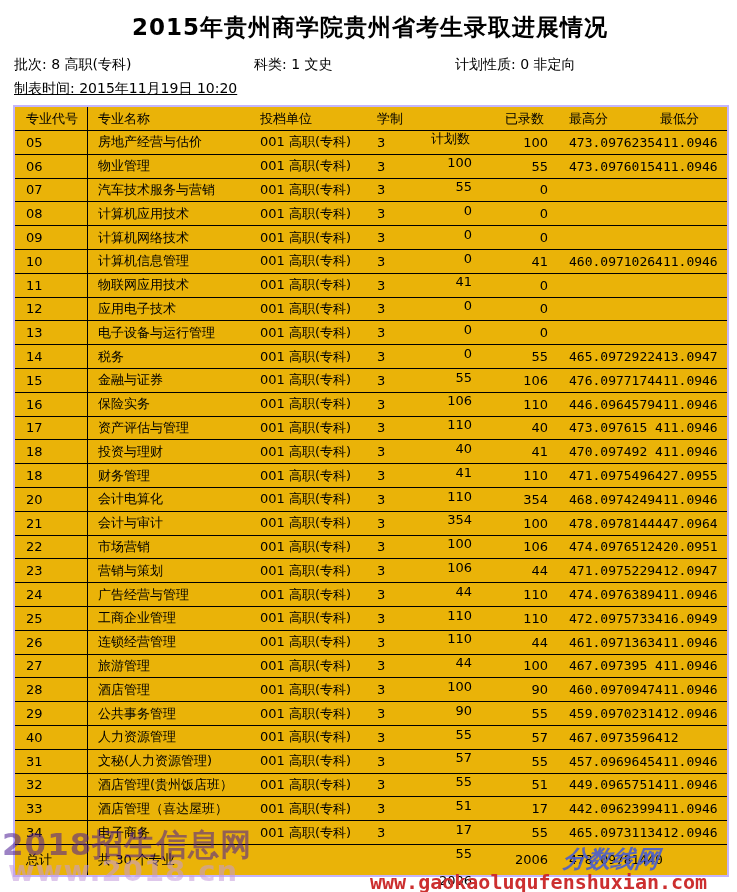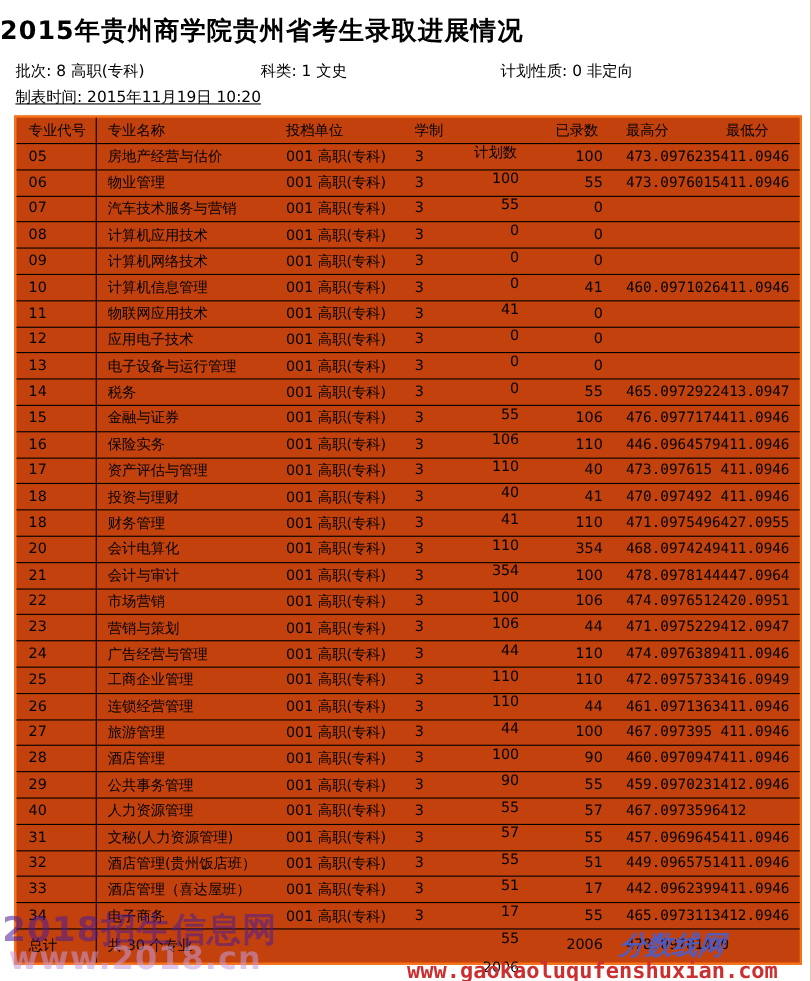--- a/index.html
+++ b/index.html
@@ -3,31 +3,31 @@
 <meta charset="utf-8">
 <style>
   html,body{margin:0;padding:0;}
   body{
     width:737px;height:892px;position:relative;overflow:hidden;
     background:#ffffff;color:#000;
     font-family:"DejaVu Sans",sans-serif;
   }
   .page-title{
     position:absolute;left:0;top:12px;width:608px;
-    text-align:left;font-weight:bold;font-size:23px;letter-spacing:1px;
+    text-align:right;font-weight:bold;font-size:23px;letter-spacing:1px;
   }
   .meta-item{position:absolute;font-size:14px;white-space:nowrap;}
   #meta-batch{left:14px;top:56px;}
-  #meta-category{left:237px;top:56px;}
+  #meta-category{left:254px;top:56px;}
   #meta-nature{left:455px;top:56px;}
   #meta-time{left:14px;top:80px;text-decoration:underline;}
 
   .admission-table{
     position:absolute;left:13px;top:105px;width:712px;
-    border:2px solid #f97316;background:#c2410c;font-size:13px;
+    border:2px solid #c4b5fd;background:#eab308;font-size:13px;
   }
   .trow{display:flex;align-items:center;border-bottom:1px solid #000;height:22.8px;}
   .trow.head{height:23px;}
   .trow.total{height:30px;border-bottom:none;}
   .c{white-space:nowrap;overflow:hidden;}
   .c-code{width:73px;padding-left:11px;border-right:1px solid #000;align-self:stretch;display:flex;align-items:center;box-sizing:border-box;}
   .c-name{width:162px;padding-left:10px;}
   .c-unit{width:105px;}
   .c-term{width:52px;padding-left:12px;box-sizing:border-box;}
   .c-plan{width:73px;text-align:right;padding-right:18px;box-sizing:border-box;margin-top:41px;}

